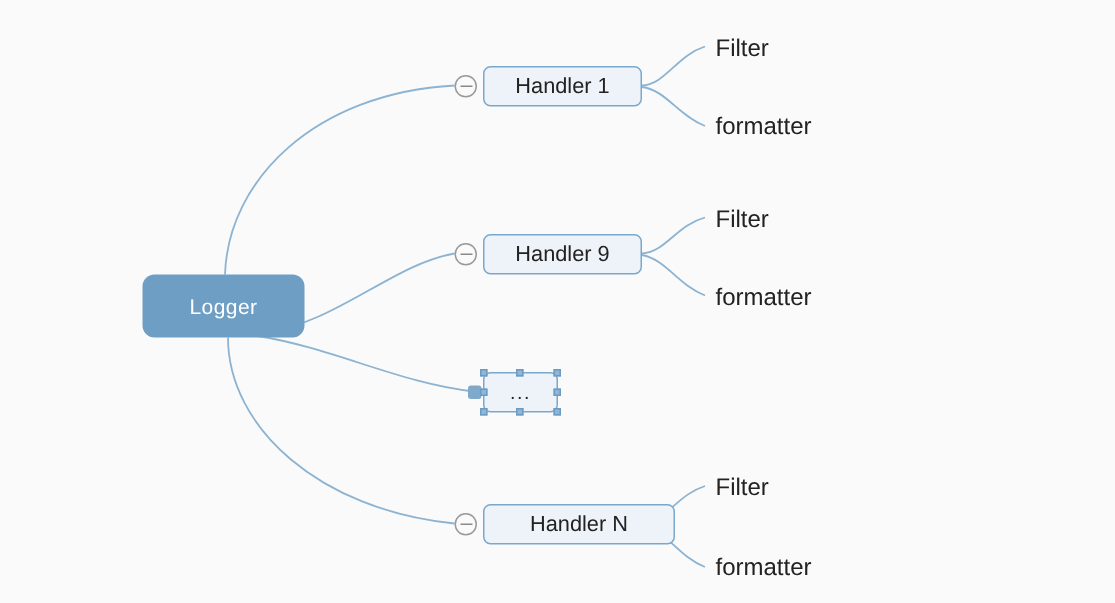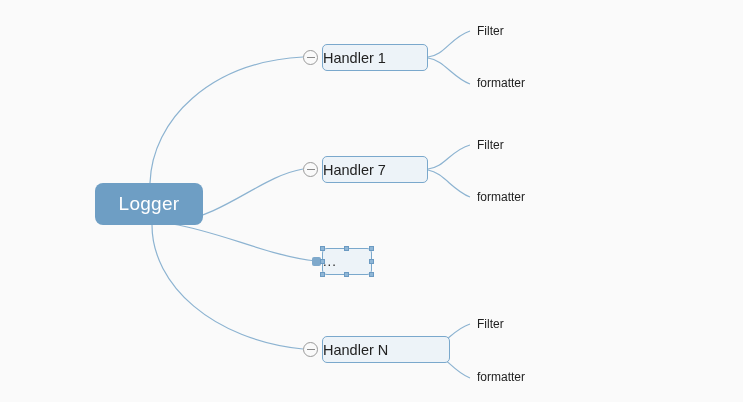--- a/index.html
+++ b/index.html
@@ -32,35 +32,35 @@
     height: 42px;
     border-radius: 8px;
     background: #6e9ec4;
     display: flex;
     align-items: center;
     justify-content: center;
     box-sizing: border-box;
   }
   .root-node .label {
     color: #ffffff;
-    font-size: 19px;
+    font-size: 14px;
     letter-spacing: 0.3px;
     white-space: nowrap;
   }
 
   
   .handler-node {
     position: absolute;
     height: 27px;
     border-radius: 5px;
     background: #edf3f8;
     border: 1px solid #7aa8cc;
     display: flex;
     align-items: center;
-    justify-content: flex-start;
+    justify-content: center;
     box-sizing: border-box;
   }
   .handler-node .label {
     color: #222222;
     font-size: 14.5px;
     white-space: nowrap;
   }
 
   
   .handler-node.selected {
@@ -109,21 +109,21 @@
     width: 9px;
     height: 9px;
     border-radius: 2px;
     background: #7fa9cb;
   }
 
   
   .leaf-label {
     position: absolute;
     color: #222222;
-    font-size: 12px;
+    font-size: 16px;
     white-space: nowrap;
   }
 </style>
 </head>
 <body>
 
 <div id="canvas">
 
   <svg id="edges" viewBox="0 0 743 402" xmlns="http://www.w3.org/2000/svg">
     <g fill="none" stroke="#8cb3d1" stroke-width="1.2">
@@ -153,21 +153,21 @@
 
   <div class="collapse-toggle" style="left:303px; top:50px;"></div>
   <div class="handler-node" style="left:322px; top:44px; width:106px;">
     <span class="label">Handler 1</span>
   </div>
   <div class="leaf-label" style="left:477px; top:24px;">Filter</div>
   <div class="leaf-label" style="left:477px; top:76px;">formatter</div>
 
   <div class="collapse-toggle" style="left:303px; top:162px;"></div>
   <div class="handler-node" style="left:322px; top:156px; width:106px;">
-    <span class="label">Handler 7</span>
+    <span class="label">Handler 9</span>
   </div>
   <div class="leaf-label" style="left:477px; top:138px;">Filter</div>
   <div class="leaf-label" style="left:477px; top:190px;">formatter</div>
 
   <div class="connector-dot" style="left:312px; top:257px;"></div>
   <div class="handler-node selected" style="left:322px; top:248px; width:50px; height:27px;">
     <span class="label" style="font-size:13px; letter-spacing:1px;">...</span>
     <span class="sel-handle tl"></span>
     <span class="sel-handle tc"></span>
     <span class="sel-handle tr"></span>

